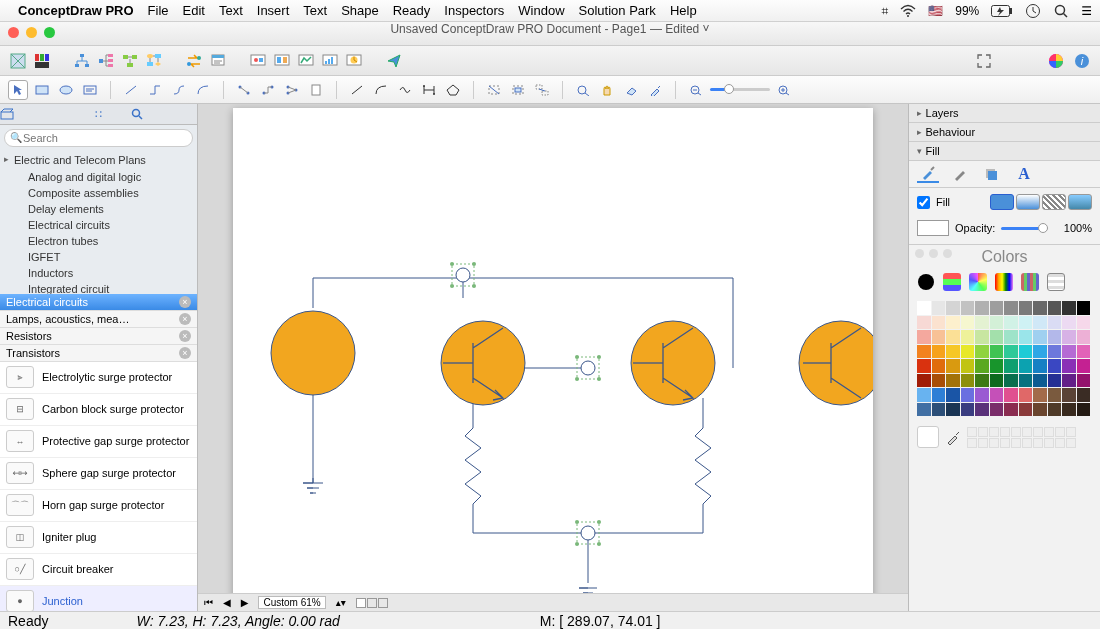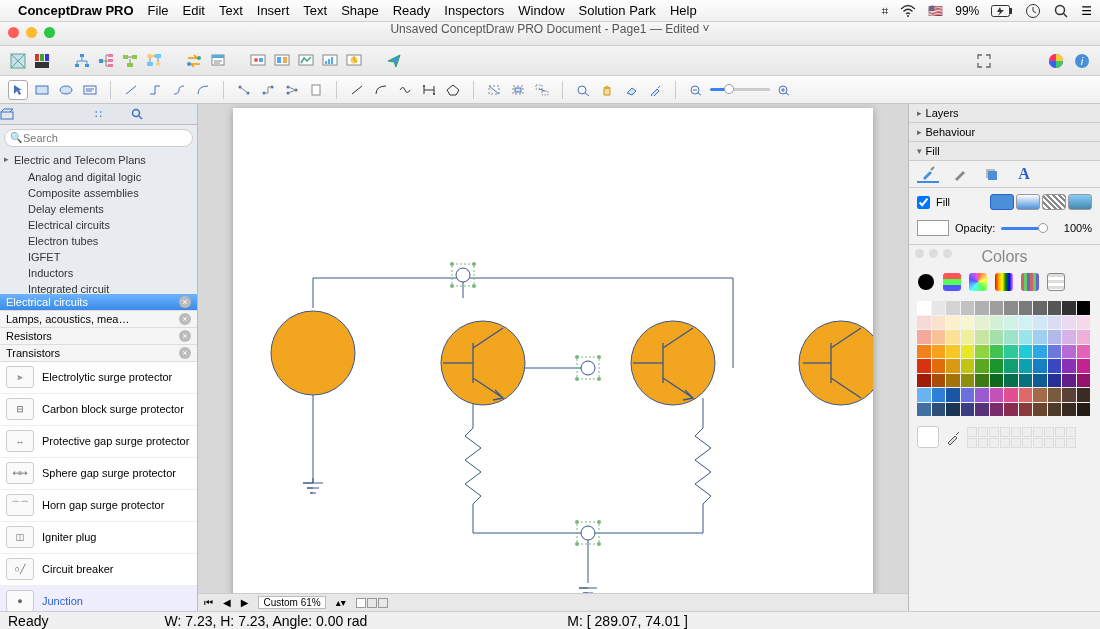--- a/index.html
+++ b/index.html
@@ -67,21 +67,21 @@
 .colors-tabs { display: flex; gap: 8px; padding: 4px 8px; justify-content: flex-start; }
 .colors-tabs div { width: 18px; height: 18px; border-radius: 3px; }
 .swatch-grid { display: grid; grid-template-columns: repeat(12, 13.5px); gap: 1px; padding: 6px 8px; }
 .swatch-grid div { width: 13.5px; height: 13.5px; }
 .recent-row { display: flex; align-items: center; gap: 6px; padding: 4px 8px; }
 .recent-row .big { width: 22px; height: 22px; background: #fff; border: 1px solid #ccc; border-radius: 3px; }
 .recent-row .mini-grid { display: grid; grid-template-columns: repeat(10, 10px); gap: 1px; }
 .recent-row .mini-grid div { width: 10px; height: 10px; background: #eee; border: 1px solid #ddd; }
 .canvas-footer { height: 18px; background: #e8e8e8; border-top: 1px solid #ccc; display: flex; align-items: center; font-size: 10px; padding: 0 6px; gap: 10px; }
 .statusbar { height: 18px; background: #f0f0f0; border-top: 1px solid #ccc; display: flex; align-items: center; font-size: 14px; padding: 0 8px; }
-.statusbar .mid { margin-left: 116px; }
+.statusbar .mid { margin-left: 88px; font-style: italic; }
 .statusbar .mid2 { margin-left: 200px; }
 svg { display: block; }
 .ico { width: 16px; height: 16px; }
 </style>
 </head>
 <body>
 
 <div class="menubar">
   <span class="apple"></span>
   <span class="appname">ConceptDraw PRO</span>

